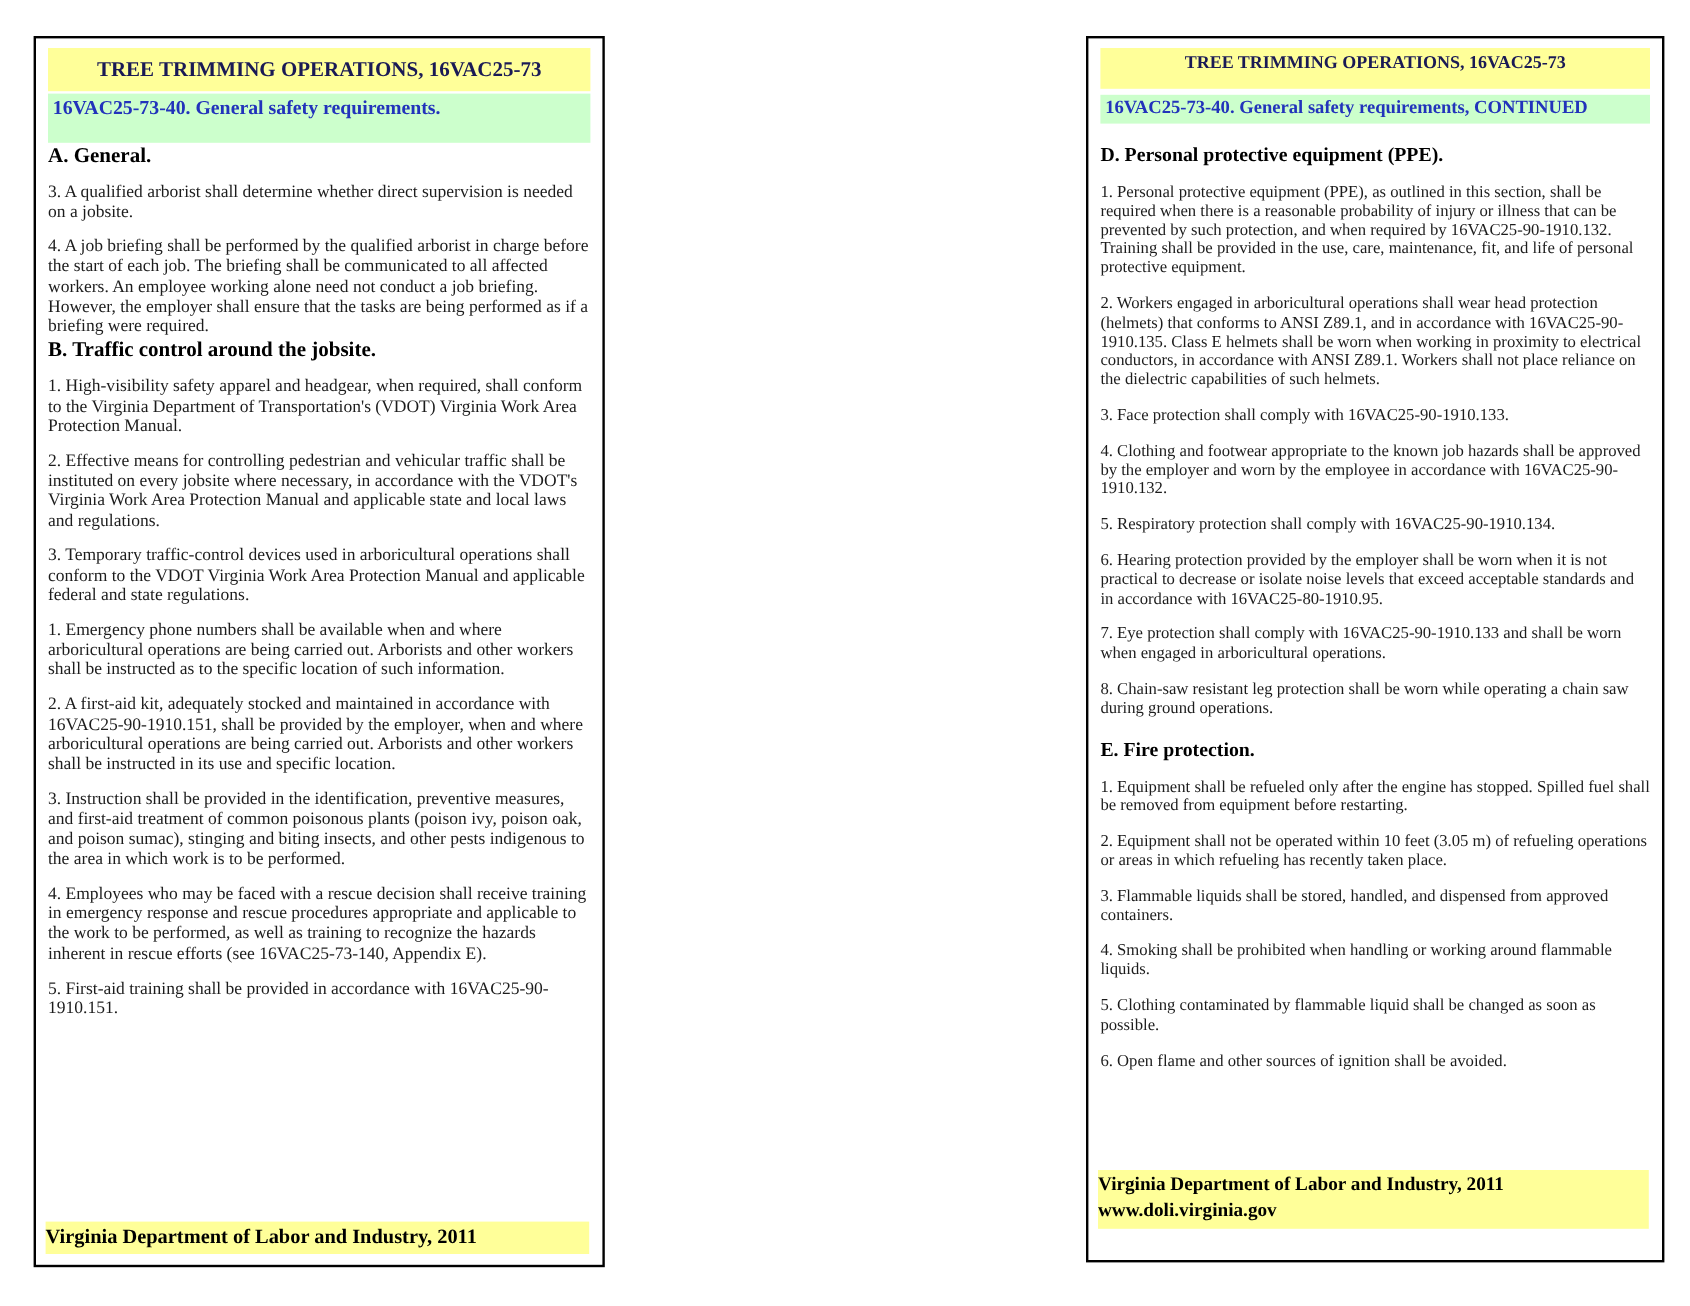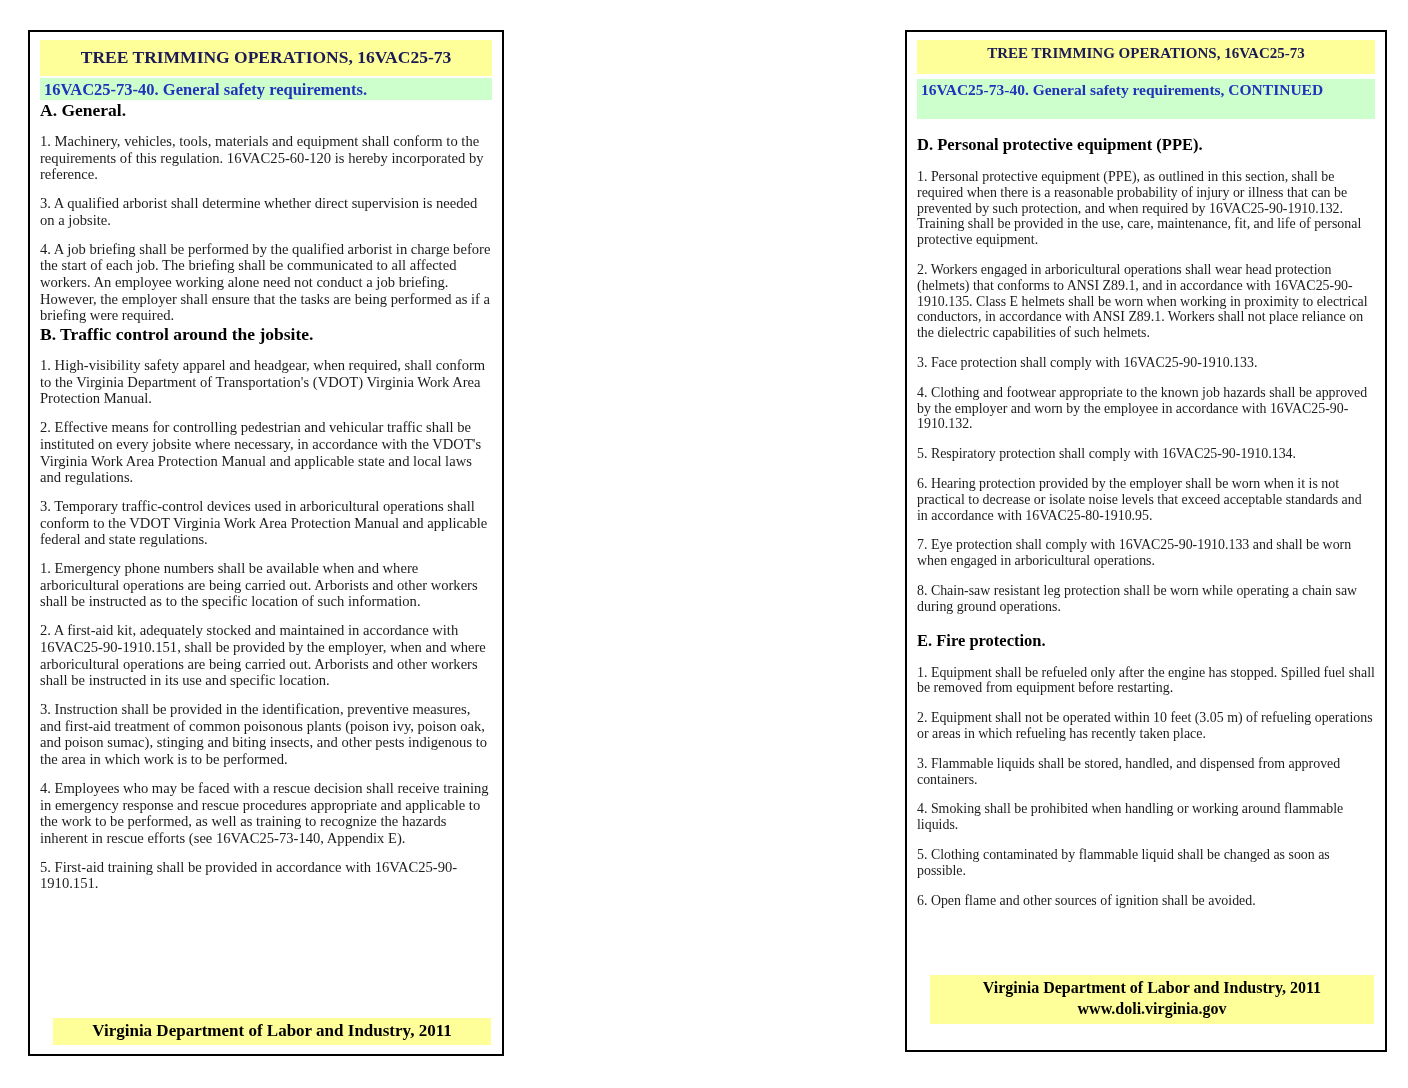--- a/index.html
+++ b/index.html
@@ -21,52 +21,51 @@
     display:block; background:#ffff99; text-align:center; font-weight:bold;
     color:#1a1a55;
   }
   .page-left  .title-band { font-size:17.5px; padding:7px 2px 8px 2px; }
   .page-right .title-band { font-size:15px;   padding:5px 2px 12px 2px; }
 
   .subtitle-band {
     display:block; background:#ccffcc; text-align:left; font-weight:bold;
     color:#2233bb;
   }
-  .page-left  .subtitle-band { font-size:16.5px; padding:2px 4px 0 4px; margin-top:2px; }
-  .page-right .subtitle-band { font-size:15.5px; padding:2px 4px 20px 4px; margin-top:5px; }
+  .page-left  .subtitle-band { font-size:16.5px; padding:2px 4px 19px 4px; margin-top:2px; }
+  .page-right .subtitle-band { font-size:15.5px; padding:2px 4px 4px 4px; margin-top:5px; }
 
   .heading { font-weight:bold; color:#000000; }
   .page-left  .heading { font-size:17.5px; margin-top:0; }
   .page-right .heading { font-size:16.5px; margin-top:16px; }
 
   .page-left  .para { font-size:14.6px; line-height:16.7px; margin-top:12px; }
   .page-right .para { font-size:13.9px; line-height:15.8px; margin-top:14px; }
 
   .footer-band {
-    position:absolute; left:23px; right:11px; background:#ffff99;
-    font-weight:bold; text-align:center; color:#000000;
+    position:absolute; left:8px; right:11px; background:#ffff99;
+    font-weight:bold; color:#000000;
   }
   .page-left  .footer-band { bottom:9px;  font-size:17px; padding:3px 0 4px 0; }
   .page-right .footer-band { bottom:26px; font-size:16px; padding:3px 0 4px 0; line-height:1.3; }
 </style>
 </head>
 <body>
 
 <div class="sheet">
 
   <section class="page page-left">
     <div class="title-band">
       <span>TREE TRIMMING OPERATIONS, 16VAC25-73</span>
     </div>
     <div class="subtitle-band">
       <span>16VAC25-73-40. General safety requirements.</span>
     </div>
 
     <h2 class="heading">A. General.</h2>
-    <p class="para">1. Machinery, vehicles, tools, materials and equipment shall conform to the requirements of this regulation. 16VAC25-60-120 is hereby incorporated by reference.</p>
     <p class="para">3. A qualified arborist shall determine whether direct supervision is needed on a jobsite.</p>
     <p class="para">4. A job briefing shall be performed by the qualified arborist in charge before the start of each job. The briefing shall be communicated to all affected workers. An employee working alone need not conduct a job briefing. However, the employer shall ensure that the tasks are being performed as if a briefing were required.</p>
 
     <h2 class="heading">B. Traffic control around the jobsite.</h2>
     <p class="para">1. High-visibility safety apparel and headgear, when required, shall conform to the Virginia Department of Transportation's (VDOT) Virginia Work Area Protection Manual.</p>
     <p class="para">2. Effective means for controlling pedestrian and vehicular traffic shall be instituted on every jobsite where necessary, in accordance with the VDOT's Virginia Work Area Protection Manual and applicable state and local laws and regulations.</p>
     <p class="para">3. Temporary traffic-control devices used in arboricultural operations shall conform to the VDOT Virginia Work Area Protection Manual and applicable federal and state regulations.</p>
 
     <p class="para">1. Emergency phone numbers shall be available when and where arboricultural operations are being carried out. Arborists and other workers shall be instructed as to the specific location of such information.</p>
     <p class="para">2. A first-aid kit, adequately stocked and maintained in accordance with 16VAC25-90-1910.151, shall be provided by the employer, when and where arboricultural operations are being carried out. Arborists and other workers shall be instructed in its use and specific location.</p>

